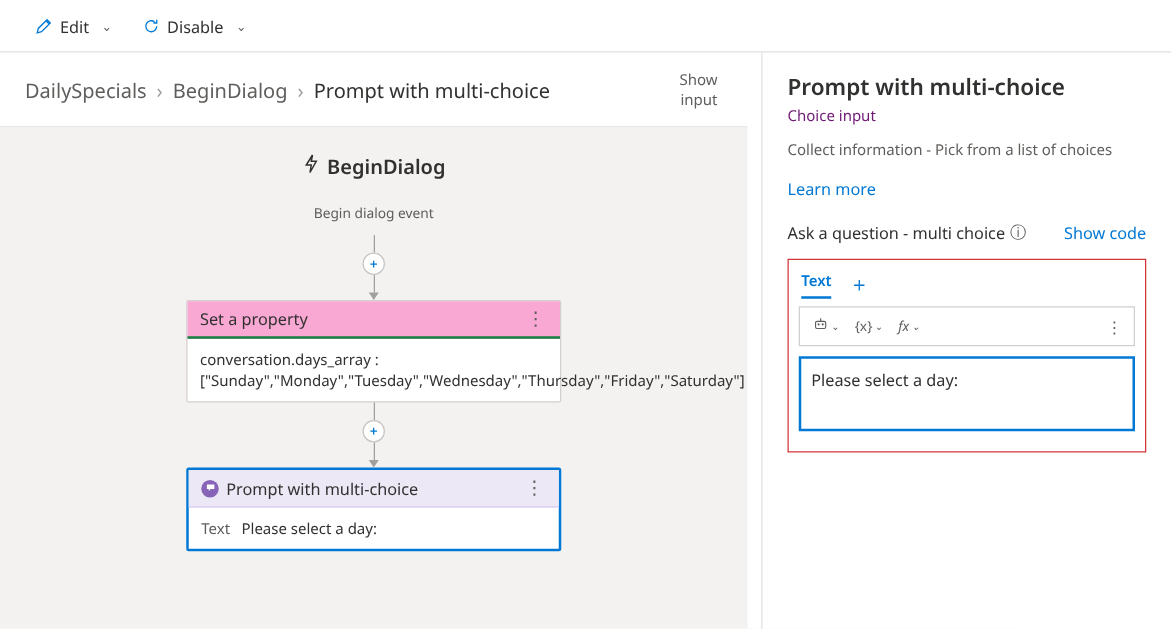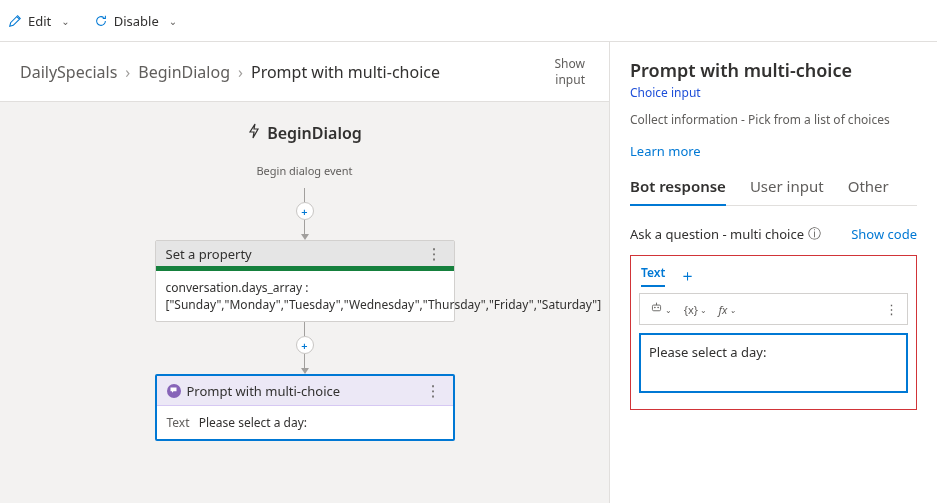--- a/index.html
+++ b/index.html
@@ -11,36 +11,36 @@
       width: 937px;
       height: 503px;
       overflow: hidden;
     }
 
     
     .toolbar {
       height: 42px;
       display: flex;
       align-items: center;
-      padding: 0 8px;
+      padding: 0 28px;
       border-bottom: 1px solid #e1dfdd;
       gap: 24px;
     }
     .toolbar-item {
       display: flex;
       align-items: center;
       gap: 6px;
       cursor: pointer;
       color: #323130;
     }
     .toolbar-item .chev { font-size: 10px; color: #605e5c; margin-left: 4px; }
     .toolbar-icon { display: inline-flex; }
 
     
-    .content { display: flex; height: calc(100% - 42px); }
+    .content { display: flex; height: calc(100% - 42px); gap: 11px; }
     .canvas-area { flex: 1; min-width: 0; display: flex; flex-direction: column; }
     .right-panel { width: 328px; border-left: 1px solid #e1dfdd; padding: 16px 20px 24px 20px; overflow-y: auto; }
 
     
     .crumb-row {
       height: 60px;
       display: flex;
       align-items: center;
       padding: 0 24px 0 20px;
       justify-content: space-between;
@@ -85,41 +85,41 @@
     .card {
       width: 300px;
       border: 1px solid #d2d0ce;
       background: #fff;
       border-radius: 2px;
     }
     .card-header {
       height: 30px;
       display: flex; align-items: center; justify-content: space-between;
       padding: 0 10px;
-      background: #e5e5e5;
-      border-bottom: 5px solid #15803d;
+      background: #f9a8d4;
+      border-bottom: 2px solid #15803d;
     }
     .card-body { padding: 8px 10px; font-size: 12px; color: #323130; }
     .kebab { color: #605e5c; font-size: 15px; line-height: 1; cursor: pointer; padding: 0 2px; }
 
     .card.selected { border: 2px solid #0078d4; }
     .card.selected .card-header {
       background: #ece8f6;
       border-bottom: 1px solid #d6c8f3;
     }
     .purple-icon {
       width: 14px; height: 14px; border-radius: 50%;
       background: #8764b8; display: inline-flex; align-items: center; justify-content: center;
       margin-right: 6px;
     }
     .purple-icon svg { width: 9px; height: 9px; }
 
     
     .panel-title { font-size: 18px; font-weight: 600; margin-bottom: 2px; }
-    .panel-subtitle { font-size: 12px; color: #1d4ed8; margin-bottom: 10px; }
+    .panel-subtitle { font-size: 12px; color: #701a75; margin-bottom: 10px; }
     .panel-desc { font-size: 12px; color: #605e5c; margin-bottom: 14px; }
     .learn-link { font-size: 13px; color: #0078d4; cursor: pointer; margin-bottom: 16px; display: inline-block; }
 
     .tabs { display: flex; gap: 24px; border-bottom: 1px solid #e1dfdd; margin-bottom: 18px; }
     .tab { padding-bottom: 8px; font-size: 15px; color: #605e5c; cursor: pointer; }
     .tab.active { color: #323130; font-weight: 600; border-bottom: 2px solid #0078d4; margin-bottom: -1px; }
 
     .field-row { display: flex; align-items: center; justify-content: space-between; margin-bottom: 12px; }
     .field-label { font-size: 13px; color: #323130; display: flex; align-items: flex-end; gap: 4px; }
     .field-help { color: #605e5c; cursor: default; }
@@ -239,25 +239,20 @@
       </div>
     </div>
   </div>
 
   <div class="right-panel">
     <div class="panel-title">Prompt with multi-choice</div>
     <div class="panel-subtitle">Choice input</div>
     <div class="panel-desc">Collect information - Pick from a list of choices</div>
     <a class="learn-link">Learn more</a>
 
-    <div class="tabs">
-      <div class="tab active">Bot response</div>
-      <div class="tab">User input</div>
-      <div class="tab">Other</div>
-    </div>
 
     <div class="field-row">
       <span class="field-label">
         <span>Ask a question - multi choice</span>
         <span class="field-help">ⓘ</span>
       </span>
       <span class="show-code-link">Show code</span>
     </div>
 
     <div class="highlight-box">

